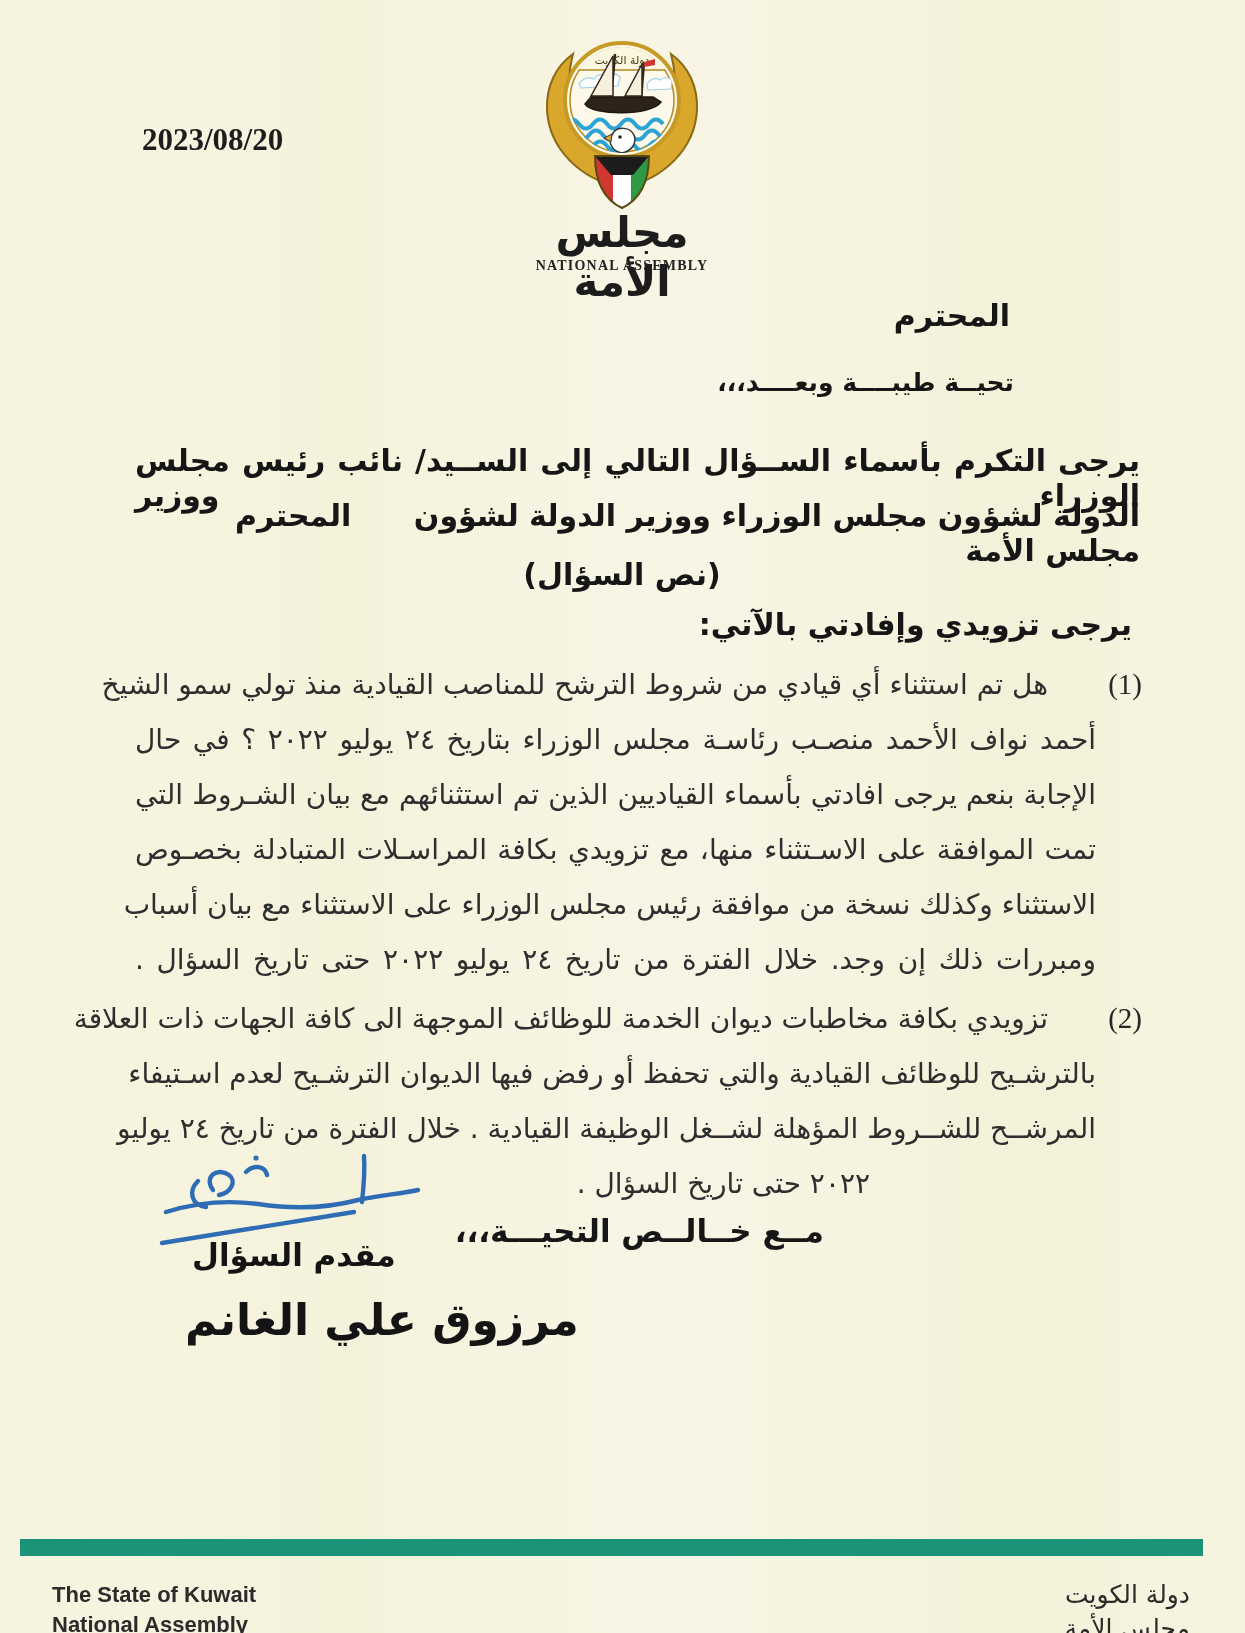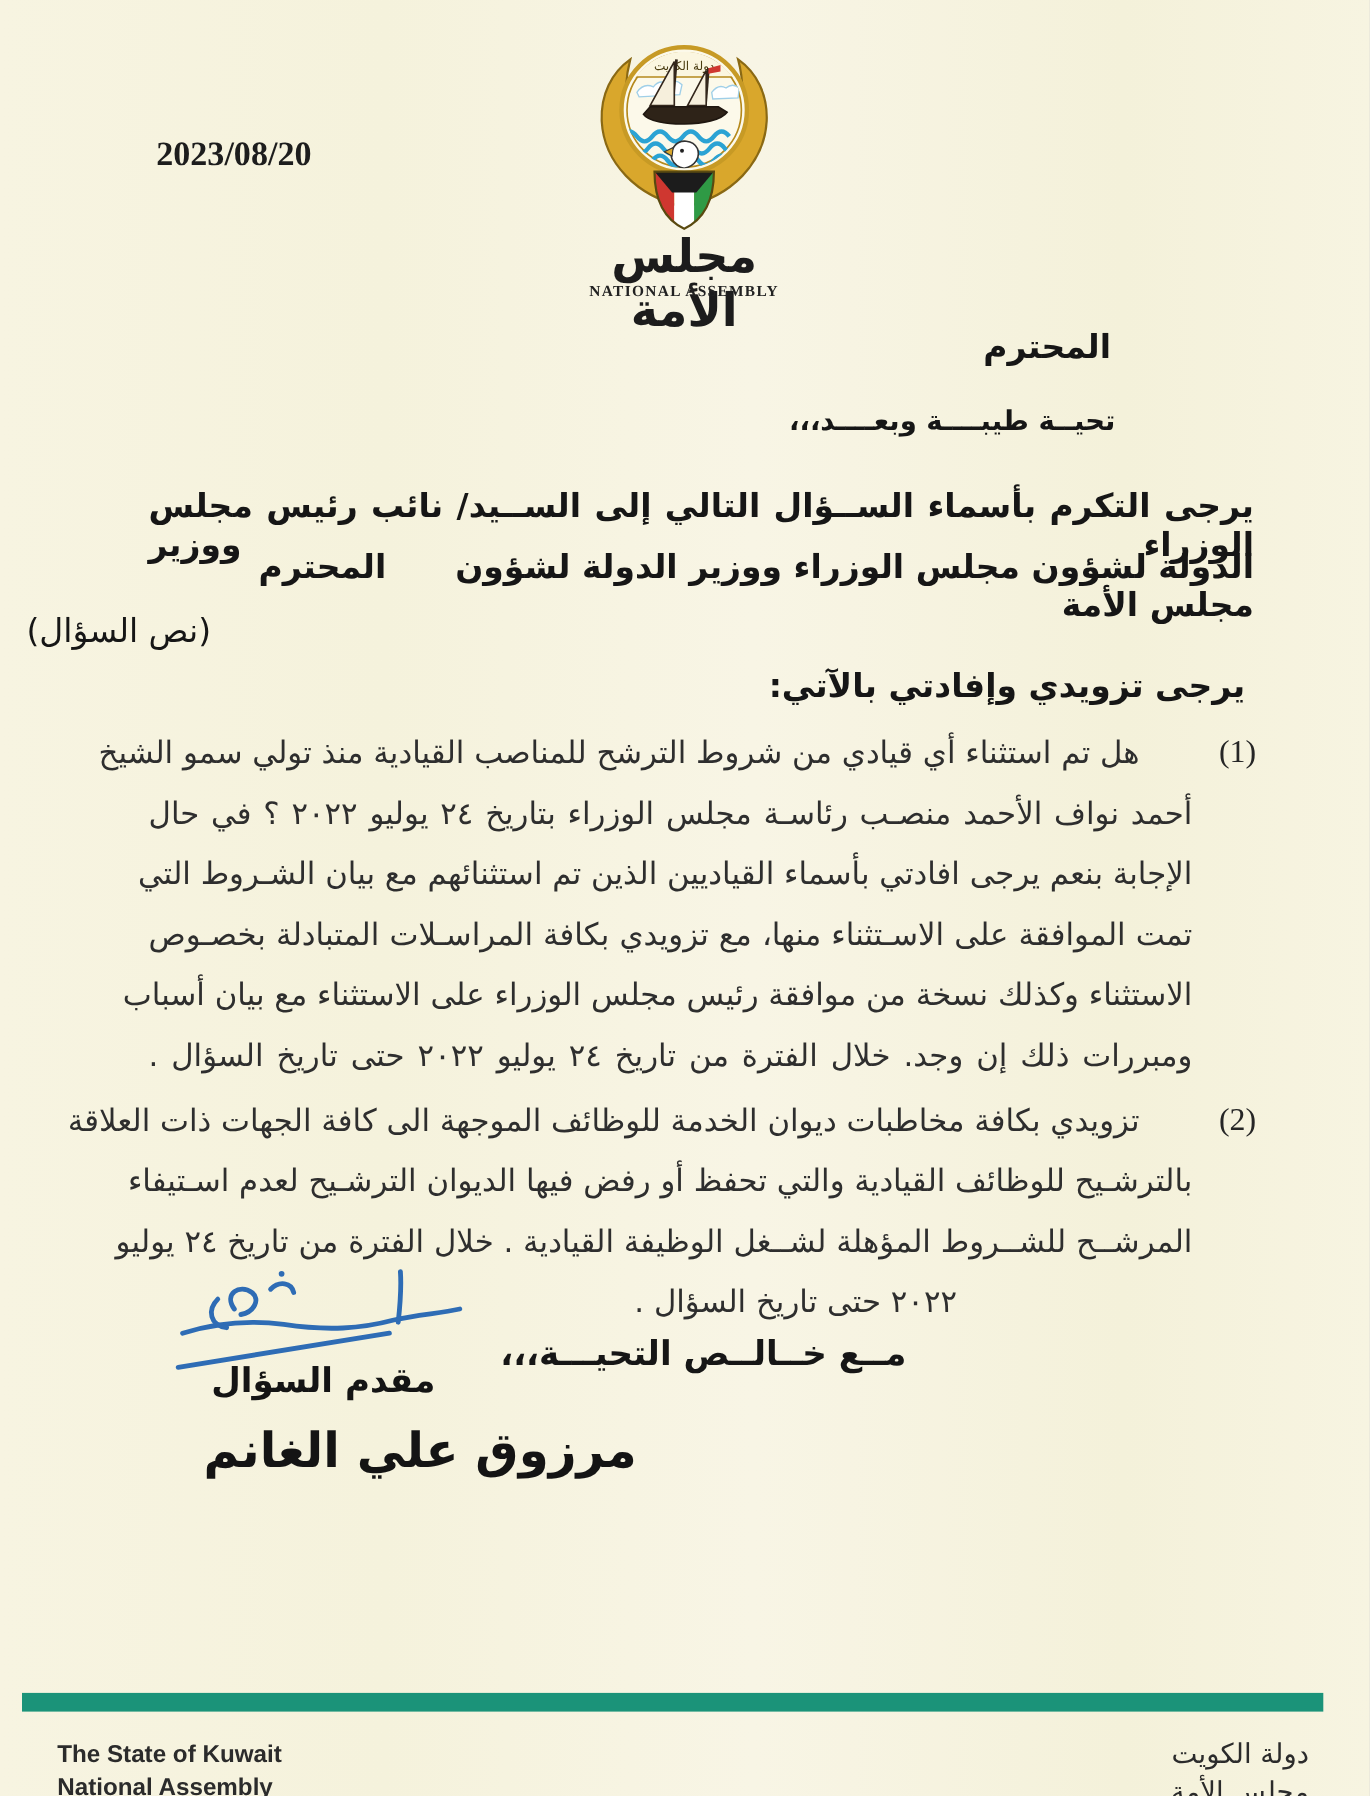--- a/index.html
+++ b/index.html
@@ -48,36 +48,36 @@
     text-align:justify;text-align-last:justify;
   }
   .intro2{
     position:absolute;top:498px;left:135px;width:1005px;
     display:flex;justify-content:space-between;direction:rtl;
     font-size:30px;font-weight:bold;color:#161616;
   }
   .intro2 .honorific{padding-left:100px;}
   .section-title{
     position:absolute;top:557px;left:0;right:25px;
-    text-align:left;font-size:30px;font-weight:normal;color:#161616;direction:rtl;padding-left:24px;
+    text-align:center;font-size:30px;font-weight:bold;color:#161616;direction:rtl;padding-left:24px;
   }
   .request{
     position:absolute;top:607px;right:113px;
     font-size:30px;font-weight:bold;color:#161616;direction:rtl;
   }
   .q-item{position:absolute;left:135px;width:1005px;direction:rtl;}
   .q1{top:657px;}
   .q2{top:991px;}
   .q-num{
     position:absolute;right:-2px;top:0;
     font-family:"Liberation Serif",serif;font-size:29px;color:#262626;
     direction:ltr;line-height:55px;
   }
   .q-line{
-    margin-right:56px;height:55px;line-height:55px;
+    margin-right:44px;height:55px;line-height:55px;
     font-size:28px;color:#2e2e2e;
     text-align:justify;text-align-last:justify;
     white-space:nowrap;overflow:visible;
   }
   .q-line.first{padding-right:48px;}
   .q-line.short{
     text-align:right;text-align-last:right;margin-right:270px;white-space:normal;
   }
   .closing{
     position:absolute;top:1213px;right:421px;

